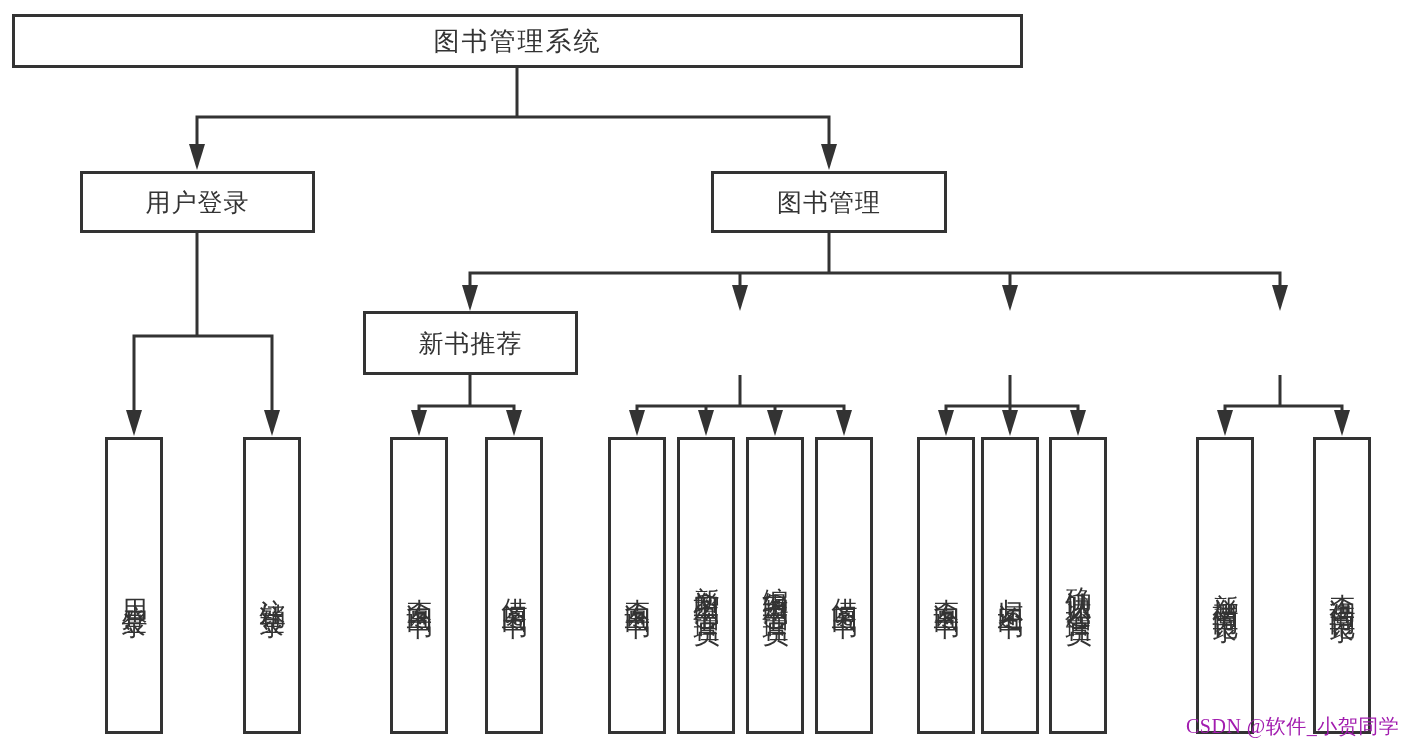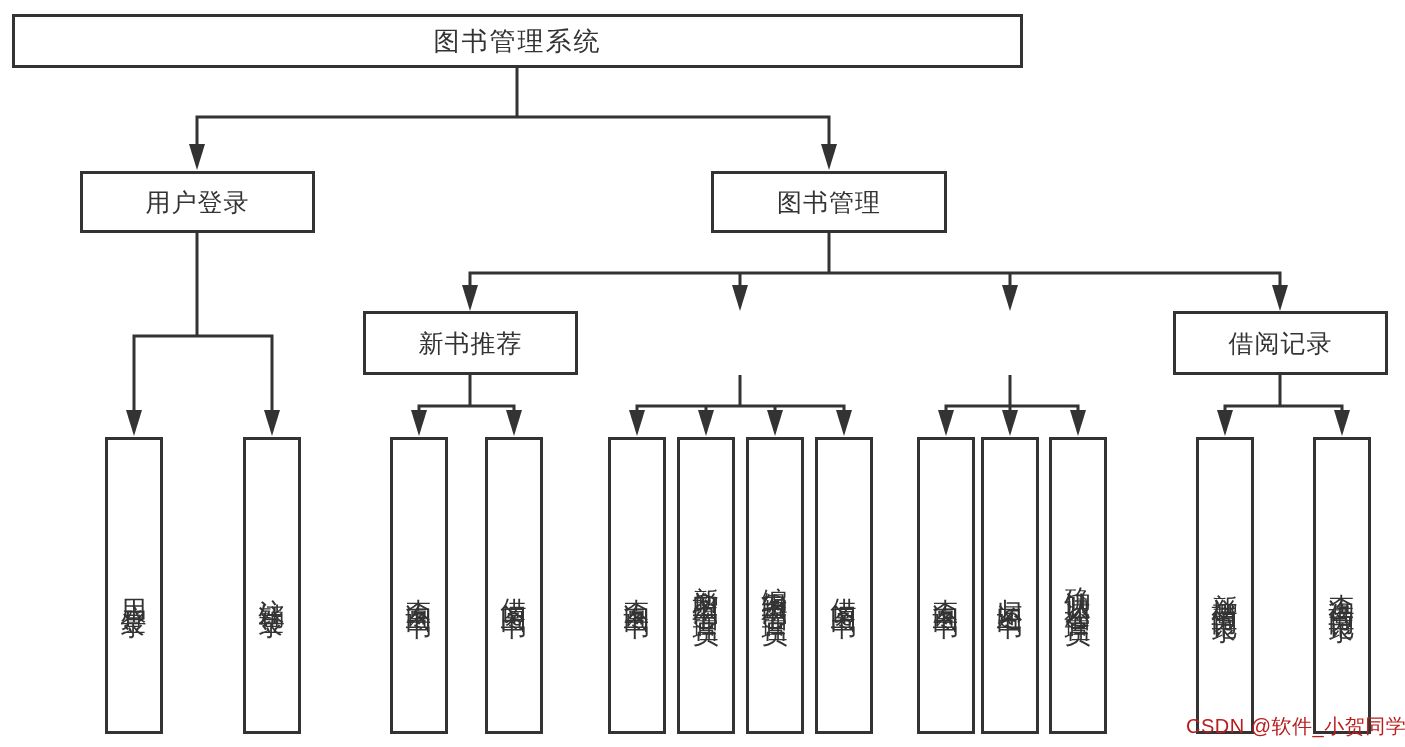--- a/index.html
+++ b/index.html
@@ -3,21 +3,21 @@
 <meta charset="utf-8">
 <style>
   * { box-sizing: border-box; margin: 0; padding: 0; }
   html, body { background: #ffffff; }
   .canvas {
     position: relative;
     width: 1405px;
     height: 747px;
     background: #ffffff;
     overflow: hidden;
-    font-family: Liberation Sans, sans-serif;
+    font-family: Liberation Serif, serif;
     color: #333333;
   }
   .connectors { position: absolute; left: 0; top: 0; }
   .box {
     position: absolute;
     background: #ffffff;
     border: 3px solid #333333;
     display: flex;
     align-items: center;
     justify-content: center;
@@ -41,21 +41,21 @@
   
   .rootbox { left: 12px; top: 14px; width: 1011px; height: 54px; }
   .lvl2 { top: 171px; width: 235px; height: 62px; }
   .lvl3 { top: 311px; width: 215px; height: 64px; }
   .leaf { top: 437px; width: 58px; height: 297px; }
   .watermark {
     position: absolute;
     left: 1186px;
     top: 713px;
     font-size: 20px;
-    color: #b91c1c;
+    color: #a21caf;
     white-space: nowrap;
     z-index: 5;
     letter-spacing: 0.5px;
   }
 </style>
 </head>
 <body>
 
 <div class="canvas">
 
@@ -117,23 +117,20 @@
   <div class="box lvl2" style="left:80px">
     <span class="hlabel">用户登录</span>
   </div>
   <div class="box lvl3" style="left:363px">
     <span class="hlabel">新书推荐</span>
   </div>
 
   <div class="box lvl2" style="left:711px;width:236px">
     <span class="hlabel">图书管理</span>
   </div>
-  <div class="box lvl3" style="left:1173px">
-    <span class="hlabel">借阅记录</span>
-  </div>
 
   <div class="box leaf" style="left:105px">
     <span class="vlabel">用户登录</span>
   </div>
   <div class="box leaf" style="left:243px">
     <span class="vlabel">注销登录</span>
   </div>
 
   <div class="box leaf" style="left:390px">
     <span class="vlabel">查询图书</span>

